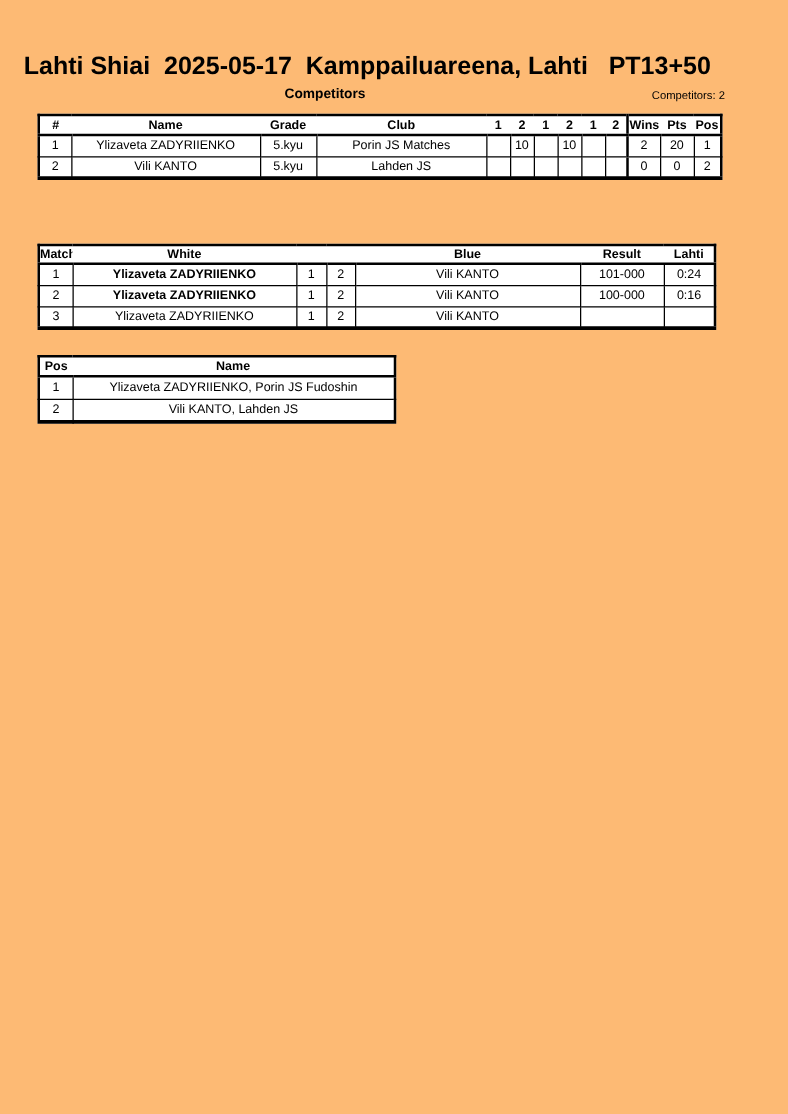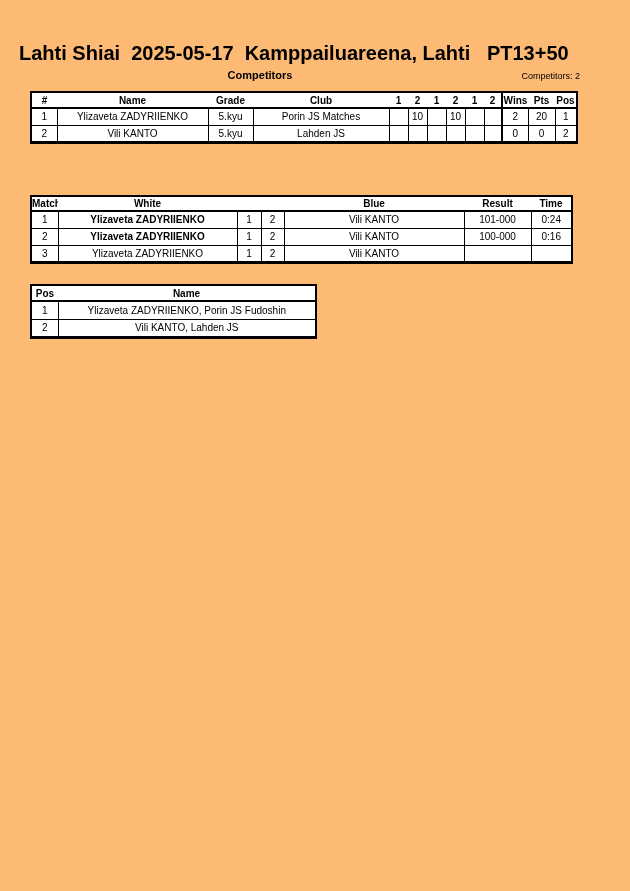--- a/index.html
+++ b/index.html
@@ -127,21 +127,21 @@
         <col style="width:41px">
     </colgroup>
     <tbody>
         <tr class="hdr">
       <th class="alh">Match</th>
       <th>White</th>
       <th></th>
       <th></th>
       <th>Blue</th>
       <th>Result</th>
-      <th>Time</th>
+      <th>Lahti</th>
     </tr>
     <tr>
       <td>1</td>
       <td class="al b">Ylizaveta ZADYRIIENKO</td>
       <td>1</td>
       <td>2</td>
       <td class="al">Vili KANTO</td>
       <td>101-000</td>
       <td>0:24</td>
     </tr>

